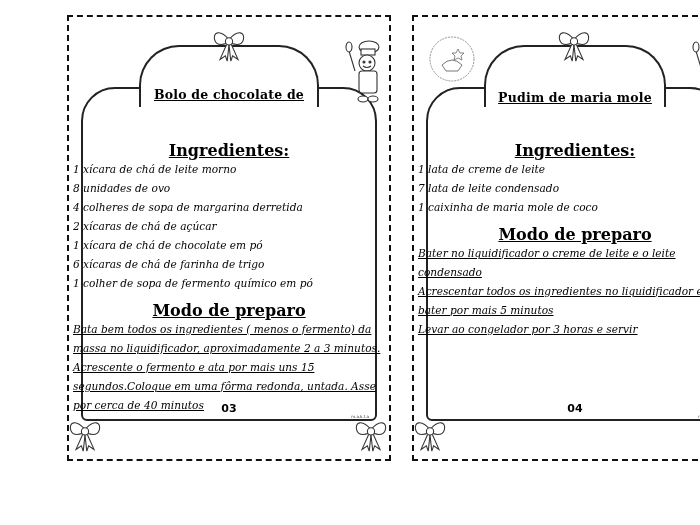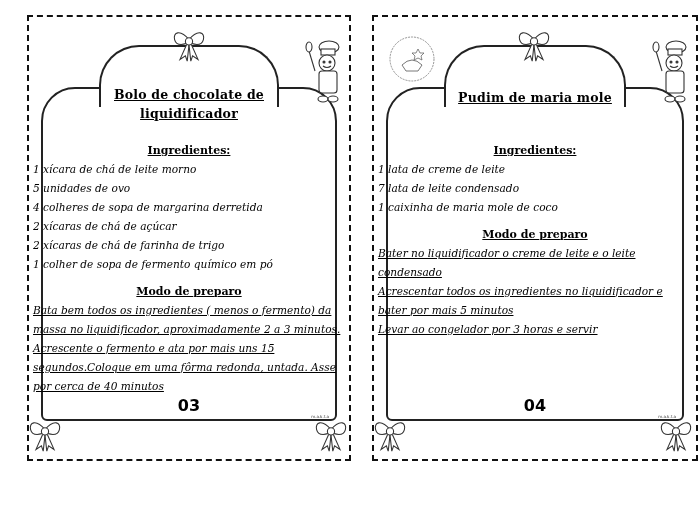--- a/index.html
+++ b/index.html
@@ -1,41 +1,41 @@
 <!DOCTYPE html>
 <html><head>
 <meta charset="utf-8">
 <style>
   html, body { margin:0; padding:0; background:#ffffff; }
   body { width:700px; height:525px; position:relative; overflow:hidden;
          font-family:"DejaVu Serif", serif; color:#000; }
   .card { position:absolute; top:15px; width:320px; height:442px;
           border-top:2px dashed #111; border-left:2px dashed #111;
-          border-right:2px dashed #111; border-bottom:2px dashed #111; }
+          border-right:2px dashed #111; border-bottom:2px dashed #111;margin-left:40px; }
   .card.left { left:27px; }
   .card.right { left:372px; width:322px; }
   .frame { position:absolute; left:12px; right:12px; top:70px; bottom:38px;
            border:2px solid #222; border-radius:34px 34px 6px 6px; border-bottom:2px solid #222; }
   .frame-top { position:absolute; left:70px; right:70px; top:28px; height:60px;
                border:2px solid #222; border-bottom:none; border-radius:40px 40px 0 0; background:#fff; }
   .frame-cover { position:absolute; left:72px; right:72px; top:68px; height:6px; background:#fff; }
   .bow { position:absolute; width:36px; height:36px; }
   .bow svg { width:100%; height:100%; }
   .chef { position:absolute; right:6px; top:20px; width:38px; height:72px; }
   .stamp { position:absolute; left:14px; top:18px; width:48px; height:48px; }
   .title { position:absolute; left:60px; right:60px; text-align:center;
            font-family:"DejaVu Serif", serif; font-weight:bold; font-size:12.5px;
            text-decoration:underline; letter-spacing:0.2px; }
   .content { position:absolute; left:4px; right:4px; font-family:"DejaVu Serif", serif;
              font-style:italic; font-size:10.6px; line-height:19px; }
-  .content .h { text-align:center; font-weight:bold; text-decoration:underline; font-style:normal; font-size:11px; }
+  .content .h { text-align:center; font-weight:bold; text-decoration:underline; font-style:normal; font-size:16px; }
   .content .ln { white-space:nowrap; }
   .content .para { text-decoration:underline; }
   .pagenum { position:absolute; bottom:44px; left:0; right:0; text-align:center;
-             font-family:"DejaVu Sans", sans-serif; font-weight:bold; font-size:16px; }
+             font-family:"DejaVu Sans", sans-serif; font-weight:bold; font-size:11px; }
   .sig { position:absolute; bottom:40px; right:20px; font-size:4px; font-family:"DejaVu Sans", sans-serif; color:#333; }
 </style>
 </head>
 <body>
 
 <div class="card left">
   <div class="frame"></div>
   <div class="frame-top"></div>
   <div class="frame-cover"></div>
 
@@ -85,30 +85,30 @@
           <path d="M20 14 C30 2,38 6,36 14 C34 22,24 20,20 16Z"></path>
           <path d="M18 18 L10 36 L16 32 L18 38 L20 20Z"></path>
           <path d="M22 18 L30 36 L24 32 L22 38 L20 20Z"></path>
           <circle cx="20" cy="16" r="4"></circle>
         </g>
       </svg>
   </div>
 
   <div class="title" style="top:70px;">
     <div>Bolo de chocolate de</div>
-    <div style="margin-top:4px;">liquidificador</div>
   </div>
 
   <div class="content" style="top:124px;">
     <div class="h">Ingredientes:</div>
     <div class="ln">1 xícara de chá de leite morno</div>
-    <div class="ln">5 unidades de ovo</div>
+    <div class="ln">8 unidades de ovo</div>
     <div class="ln">4 colheres de sopa de margarina derretida</div>
     <div class="ln">2 xícaras de chá de açúcar</div>
-    <div class="ln">2 xícaras de chá de farinha de trigo</div>
+    <div class="ln">1 xícara de chá de chocolate em pó</div>
+    <div class="ln">6 xícaras de chá de farinha de trigo</div>
     <div class="ln">1 colher de sopa de fermento químico em pó</div>
     <div class="h" style="margin-top:8px;">Modo de preparo</div>
     <div class="para">Bata bem todos os ingredientes ( menos o fermento) da massa no liquidificador, aproximadamente 2 a 3 minutos. Acrescente o fermento e ata por mais uns 15 segundos.Coloque em uma fôrma redonda, untada. Asse por cerca de 40 minutos</div>
   </div>
 
   <div class="pagenum">03</div>
   <div class="sig">m.a.k.t.a</div>
 </div>
 
 <div class="card right">

